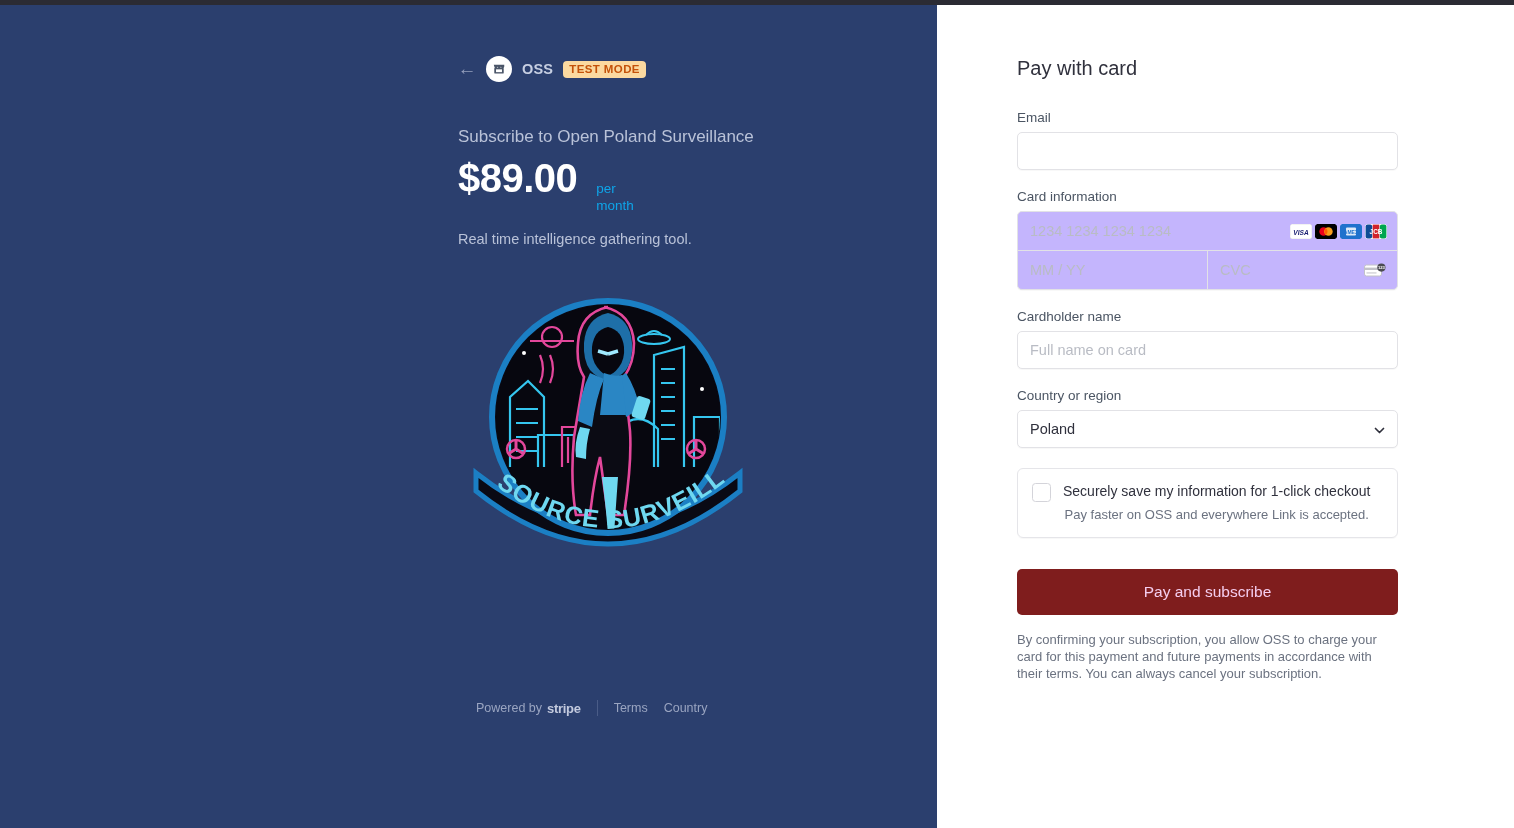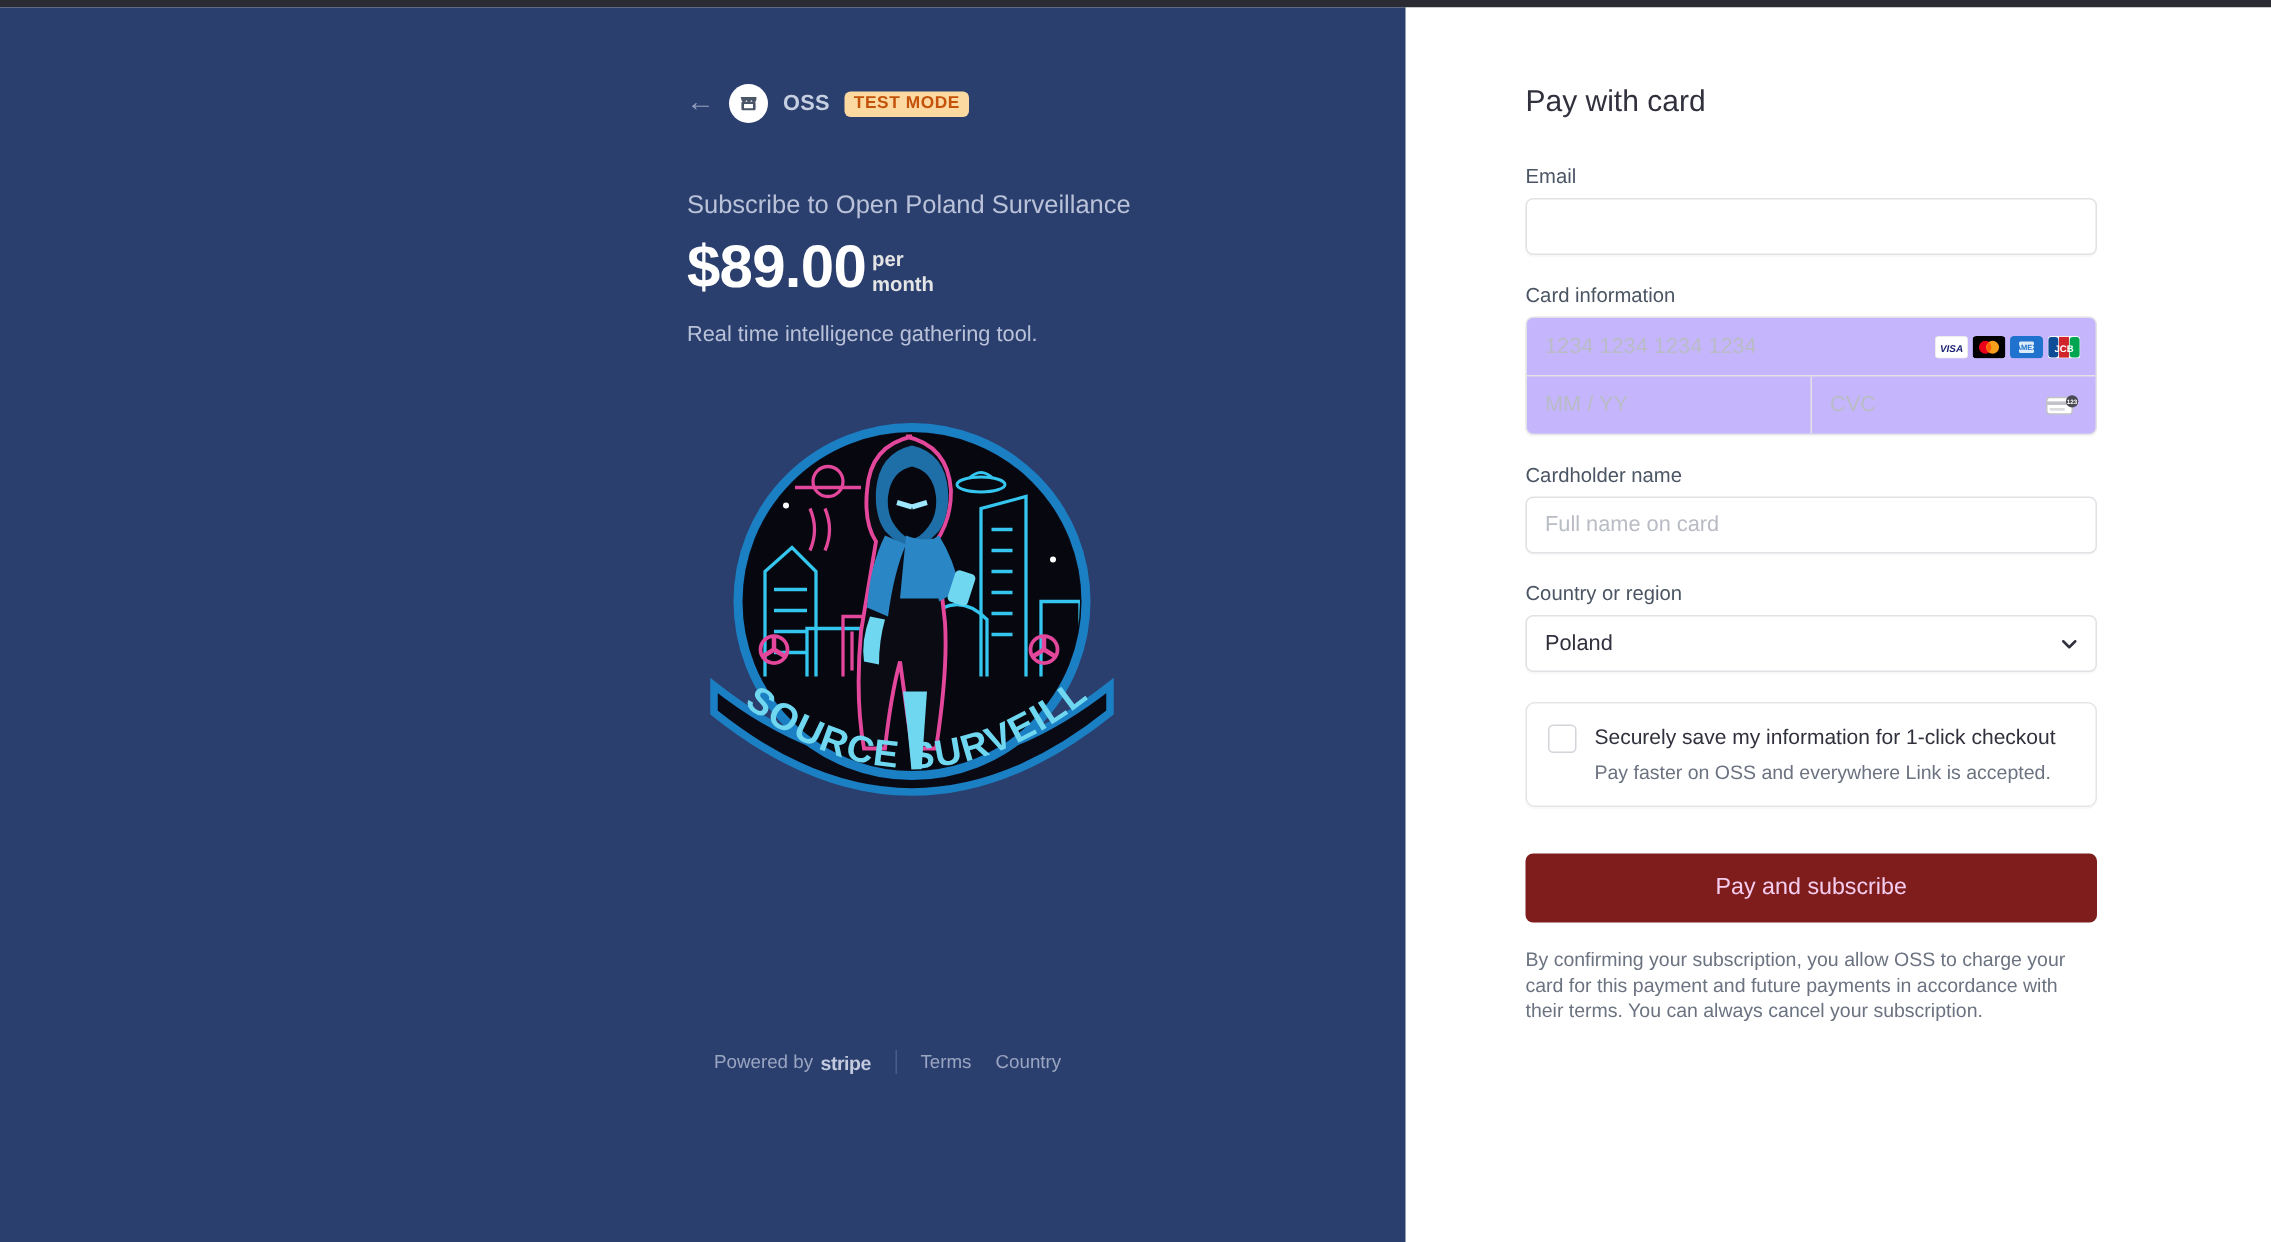--- a/index.html
+++ b/index.html
@@ -29,26 +29,26 @@
   }
   .merchant-name{color:#c7cfe2;font-size:14.5px;font-weight:600;letter-spacing:.2px;}
   .test-badge{
     background:#fbd9a0;color:#c4520a;font-size:11.5px;font-weight:bold;
     padding:2.5px 6px;border-radius:4px;letter-spacing:.4px;
   }
 
   .sub-title{
     color:#b9c2d8;font-size:17px;margin-top:39px;font-weight:400;
   }
-  .price-row{display:flex;align-items:flex-start;margin-top:11px;gap:4px;}
+  .price-row{display:flex;align-items:flex-start;margin-top:11px;gap:19px;}
   .price{
     color:#ffffff;font-size:40px;font-weight:bold;line-height:40px;letter-spacing:-.5px;
   }
   .interval{
-    color:#e5e5e5;font-size:13.5px;font-weight:bold;line-height:17px;margin-top:6px;
+    color:#0ea5e9;font-size:13.5px;font-weight:normal;line-height:17px;margin-top:22px;
   }
   .desc{color:#b9c2d8;font-size:14.5px;margin-top:17px;}
 
   .logo-wrap{margin-top:30px;width:300px;height:300px;}
 
   .footer{
     position:absolute;left:476px;bottom:112px;
     display:flex;align-items:center;gap:16px;font-size:12.5px;
   }
   .powered{color:#9aa5c1;display:flex;align-items:flex-start;gap:5px;}
@@ -95,21 +95,21 @@
   .sel{
     box-sizing:border-box;width:100%;height:38px;border:1px solid #e2e2e6;
     border-radius:5px;background:#fff;padding:0 12px;font-size:14.5px;color:#30313d;
     appearance:none;-webkit-appearance:none;outline:none;
     box-shadow:0 1px 1px rgba(0,0,0,.03);font-family:"Liberation Sans",sans-serif;
   }
   .chev{position:absolute;right:12px;top:13px;pointer-events:none;}
 
   .link-box{
     border:1px solid #e5e5e9;border-radius:6px;padding:13px 14px 14px 14px;
-    display:flex;gap:12px;margin-top:20px;box-shadow:0 1px 1px rgba(0,0,0,.03);
+    display:flex;gap:12px;margin-top:20px;box-shadow:0 1px 1px rgba(0,0,0,.03);text-align:center;
   }
   .cbx{
     width:17px;height:17px;border:1px solid #d4d4da;border-radius:3.5px;flex:none;
     margin-top:1px;background:#fff;cursor:pointer;
   }
   .link-main{font-size:14px;color:#30313d;line-height:18px;}
   .link-sub{font-size:13px;color:#6b7280;line-height:17px;margin-top:6px;}
 
   .paybtn{
     width:100%;height:46px;background:#7f1d1d;border:0;border-radius:5px;

